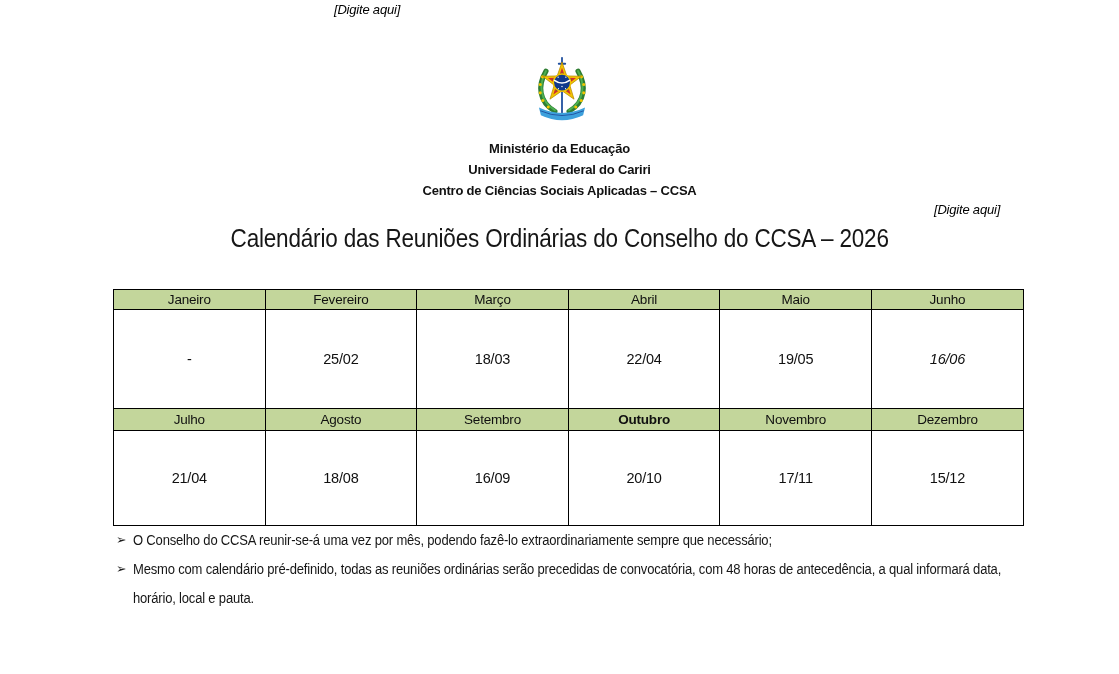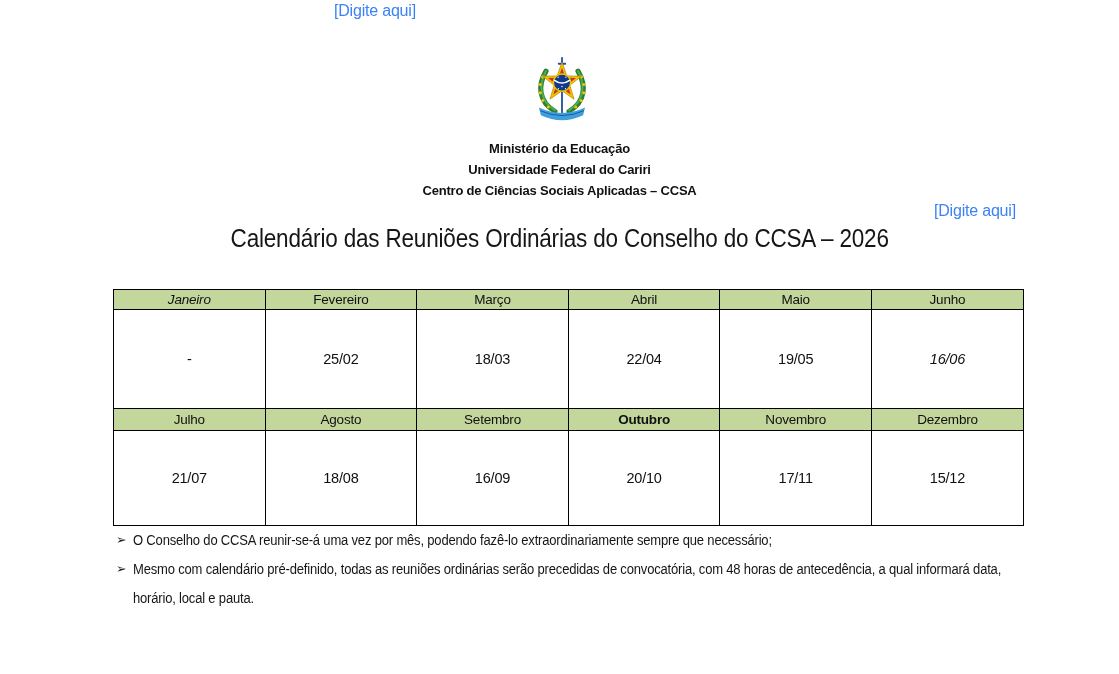--- a/index.html
+++ b/index.html
@@ -9,24 +9,25 @@
     height: 674px;
     background: #ffffff;
     font-family: "Liberation Sans", sans-serif;
     color: #1c1c1c;
     overflow: hidden;
     letter-spacing: -0.2px;
   }
 
   .placeholder {
     position: absolute;
-    font-size: 16px;
-    color: #3b82f6;
+    font-size: 13px;
+    color: #000000;
     white-space: nowrap;
     cursor: text;
+    font-style: italic;
   }
   .placeholder.top { left: 334px; top: 2px; }
   .placeholder.right { left: 934px; top: 202px; }
 
   .logo-wrap {
     position: absolute;
     left: 530px; top: 47px;
     width: 64px; height: 84px;
   }
 
@@ -173,21 +174,21 @@
     <colgroup>
       <col style="width:151.6px">
         <col style="width:151.6px">
         <col style="width:151.6px">
       <col style="width:151.6px">
         <col style="width:151.6px">
         <col style="width:152px">
     </colgroup>
     <tbody>
       <tr class="month-row-1">
-        <td class="month-cell" style="background: rgb(195, 214, 155); border-color: rgb(0, 0, 0); font-style: italic;">Janeiro</td>
+        <td class="month-cell" style="background: rgb(195, 214, 155); border-color: rgb(0, 0, 0);">Janeiro</td>
         <td class="month-cell" style="background: rgb(195, 214, 155); border-color: rgb(0, 0, 0);">Fevereiro</td>
         <td class="month-cell" style="background: rgb(195, 214, 155); border-color: rgb(0, 0, 0);">Março</td>
         <td class="month-cell" style="background: rgb(195, 214, 155); border-color: rgb(0, 0, 0);">Abril</td>
         <td class="month-cell" style="background: rgb(195, 214, 155); border-color: rgb(0, 0, 0);">Maio</td>
         <td class="month-cell" style="background: rgb(195, 214, 155); border-color: rgb(0, 0, 0);">Junho</td>
       </tr>
       <tr class="date-row-1">
         <td class="date-cell" style="border-color: rgb(0, 0, 0);">-</td>
         <td class="date-cell" style="border-color: rgb(0, 0, 0);">25/02</td>
         <td class="date-cell" style="border-color: rgb(0, 0, 0);">18/03</td>
@@ -197,21 +198,21 @@
       </tr>
       <tr class="month-row-2">
         <td class="month-cell" style="background: rgb(195, 214, 155); border-color: rgb(0, 0, 0); margin-top: 48px;">Julho</td>
         <td class="month-cell" style="background: rgb(195, 214, 155); border-color: rgb(0, 0, 0);">Agosto</td>
         <td class="month-cell" style="background: rgb(195, 214, 155); border-color: rgb(0, 0, 0);">Setembro</td>
         <td class="month-cell" style="background: rgb(195, 214, 155); border-color: rgb(0, 0, 0); font-weight: bold;">Outubro</td>
         <td class="month-cell" style="background: rgb(195, 214, 155); border-color: rgb(0, 0, 0);">Novembro</td>
         <td class="month-cell" style="background: rgb(195, 214, 155); border-color: rgb(0, 0, 0);">Dezembro</td>
       </tr>
       <tr class="date-row-2">
-        <td class="date-cell" style="border-color: rgb(0, 0, 0);">21/07</td>
+        <td class="date-cell" style="border-color: rgb(0, 0, 0);">21/04</td>
         <td class="date-cell" style="border-color: rgb(0, 0, 0);">18/08</td>
         <td class="date-cell" style="border-color: rgb(0, 0, 0);">16/09</td>
         <td class="date-cell" style="border-color: rgb(0, 0, 0); margin-top: 47px;">20/10</td>
         <td class="date-cell" style="border-color: rgb(0, 0, 0);">17/11</td>
         <td class="date-cell" style="border-color: rgb(0, 0, 0);">15/12</td>
       </tr>
     </tbody>
   </table>
 
   <div class="notes">

